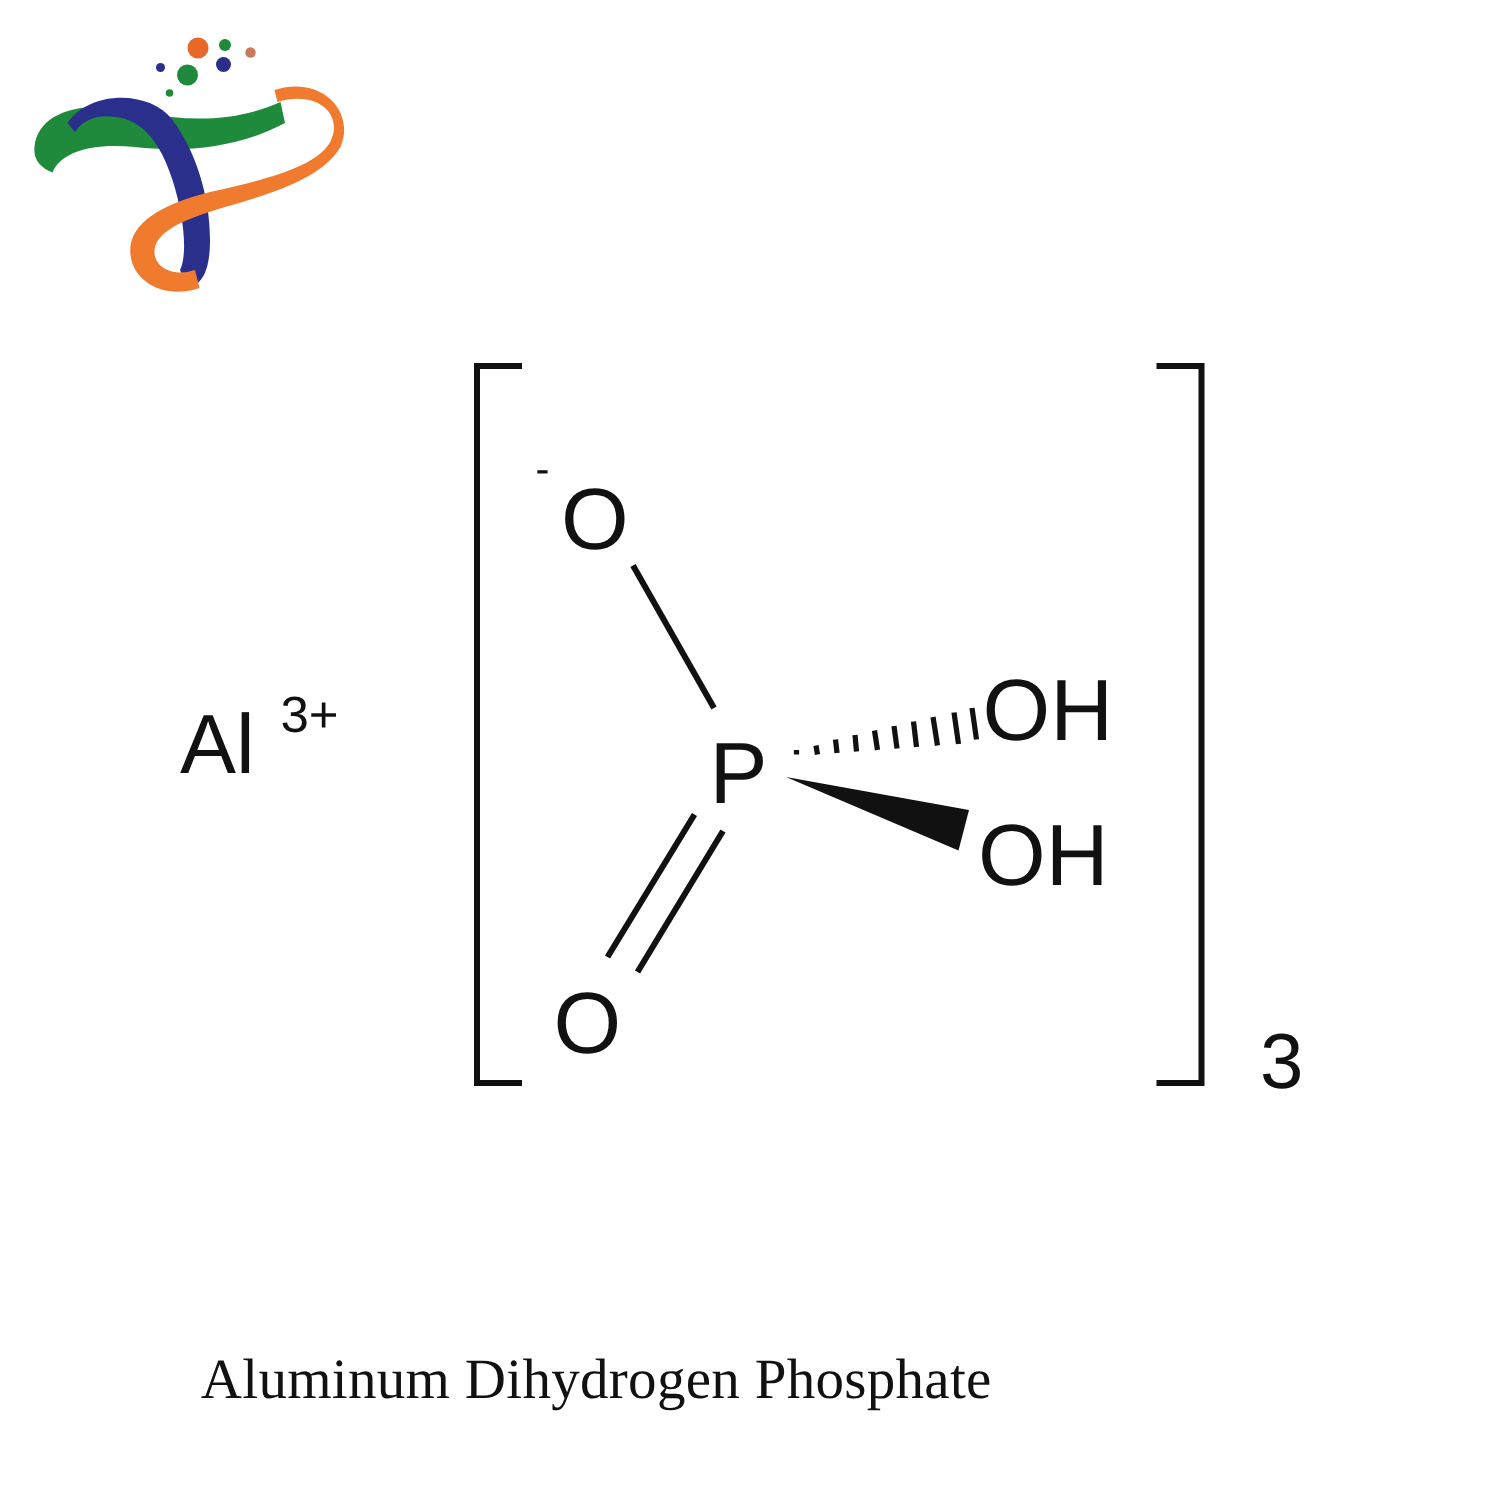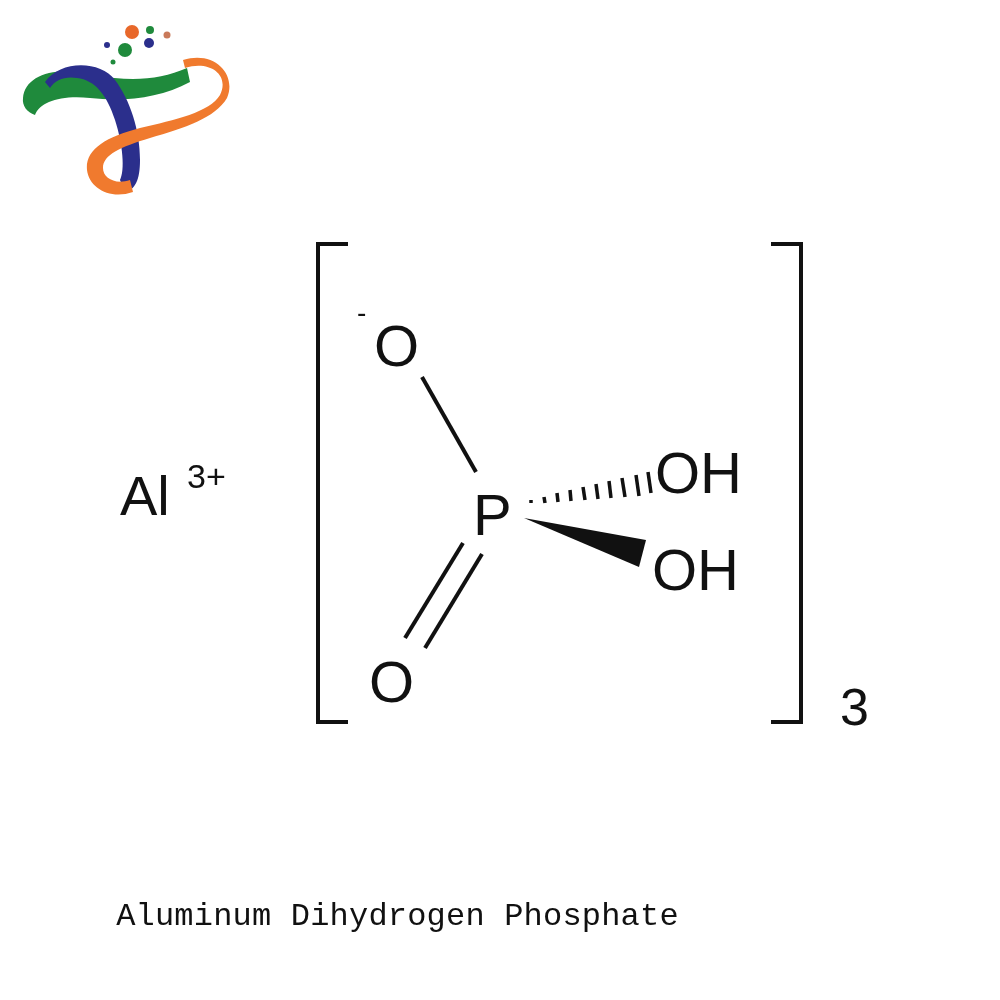--- a/index.html
+++ b/index.html
@@ -27,22 +27,22 @@
       top: 0;
       width: 1000px;
       height: 1000px;
     }
     .caption {
       position: absolute;
       left: 0;
       top: 898px;
       width: 795px;
       text-align: center;
-      font-family: Liberation Mono, monospace;
-      font-size: 32px;
+      font-family: Liberation Serif, serif;
+      font-size: 38px;
       color: #111111;
       letter-spacing: 0.2px;
     }
     svg text {
       font-family: "Liberation Sans", sans-serif;
       fill: #111111;
     }
   </style>
 </head>
 <body>

